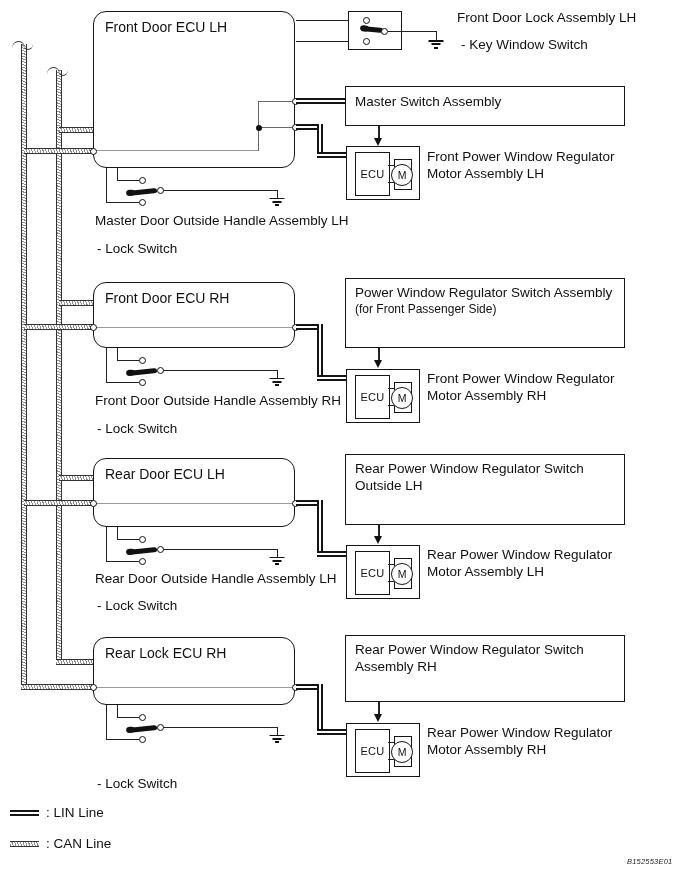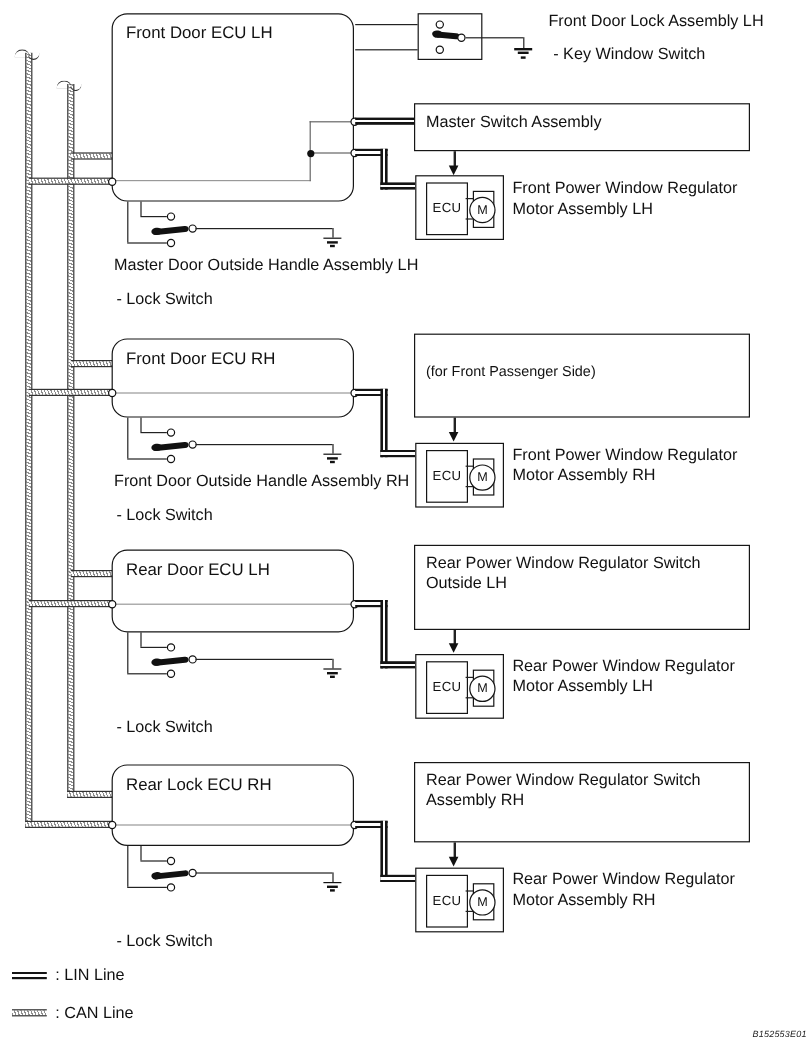--- a/index.html
+++ b/index.html
@@ -130,20 +130,21 @@
   <div class="t" style="left:95px;top:212px">Master Door Outside Handle Assembly LH</div>
   <div class="t" style="left:97px;top:240px">- Lock Switch</div>
 
   <div class="obox rb" style="left:93px;top:282px;width:202px;height:66px"></div>
   <div class="btitle" style="left:105px;top:290px">Front Door ECU RH</div>
   <div class="thin-h" style="left:95px;top:326.5px;width:199px"></div>
   <div class="term" style="left:90px;top:323.5px"></div>
   <div class="term" style="left:291.5px;top:323.5px"></div>
 
   <div class="obox" style="left:345px;top:278px;width:280px;height:70px"></div>
+  <div class="btitle" style="left:355px;top:285px;font-size:13.5px">Power Window Regulator Switch Assembly</div>
   <div class="btitle" style="left:355px;top:302px;font-size:12px">(for Front Passenger Side)</div>
 
   <div class="lin-h" style="left:296px;top:324px;width:27px"></div>
   <div class="lin-v" style="left:317px;top:324px;height:57px"></div>
   <div class="lin-h" style="left:317px;top:375px;width:29px"></div>
 
   <div class="wire-v" style="left:378px;top:348px;height:13px;width:1.5px"></div>
   <div class="ah" style="left:374.3px;top:360px"></div>
 
   <div class="munit" style="left:346px;top:369px">
@@ -209,20 +210,21 @@
   <div class="term" style="left:138.5px;top:557.5px"></div>
   <div class="lever" style="left:127px;top:547px;width:30px;transform:rotate(-6deg)"></div>
   <div class="term" style="left:156.5px;top:545.5px"></div>
   <div class="wire-h" style="left:163px;top:548.5px;width:114px"></div>
   <div class="wire-v" style="left:276.5px;top:548.5px;height:8px"></div>
   <div class="gnd" style="left:269.5px;top:556.5px">
       <i></i>
       <i></i>
       <i></i>
     </div>
+  <div class="t" style="left:95px;top:570px">Rear Door Outside Handle Assembly LH</div>
   <div class="t" style="left:97px;top:597px">- Lock Switch</div>
 
   <div class="obox rb" style="left:93px;top:637px;width:202px;height:68px"></div>
   <div class="btitle" style="left:105px;top:645px">Rear Lock ECU RH</div>
   <div class="thin-h" style="left:95px;top:686.5px;width:199px"></div>
   <div class="term" style="left:90px;top:683.5px"></div>
   <div class="term" style="left:291.5px;top:683.5px"></div>
 
   <div class="obox" style="left:345px;top:635px;width:280px;height:67px"></div>
   <div class="btitle" style="left:355px;top:642px;font-size:13.5px">Rear Power Window Regulator Switch</div>

